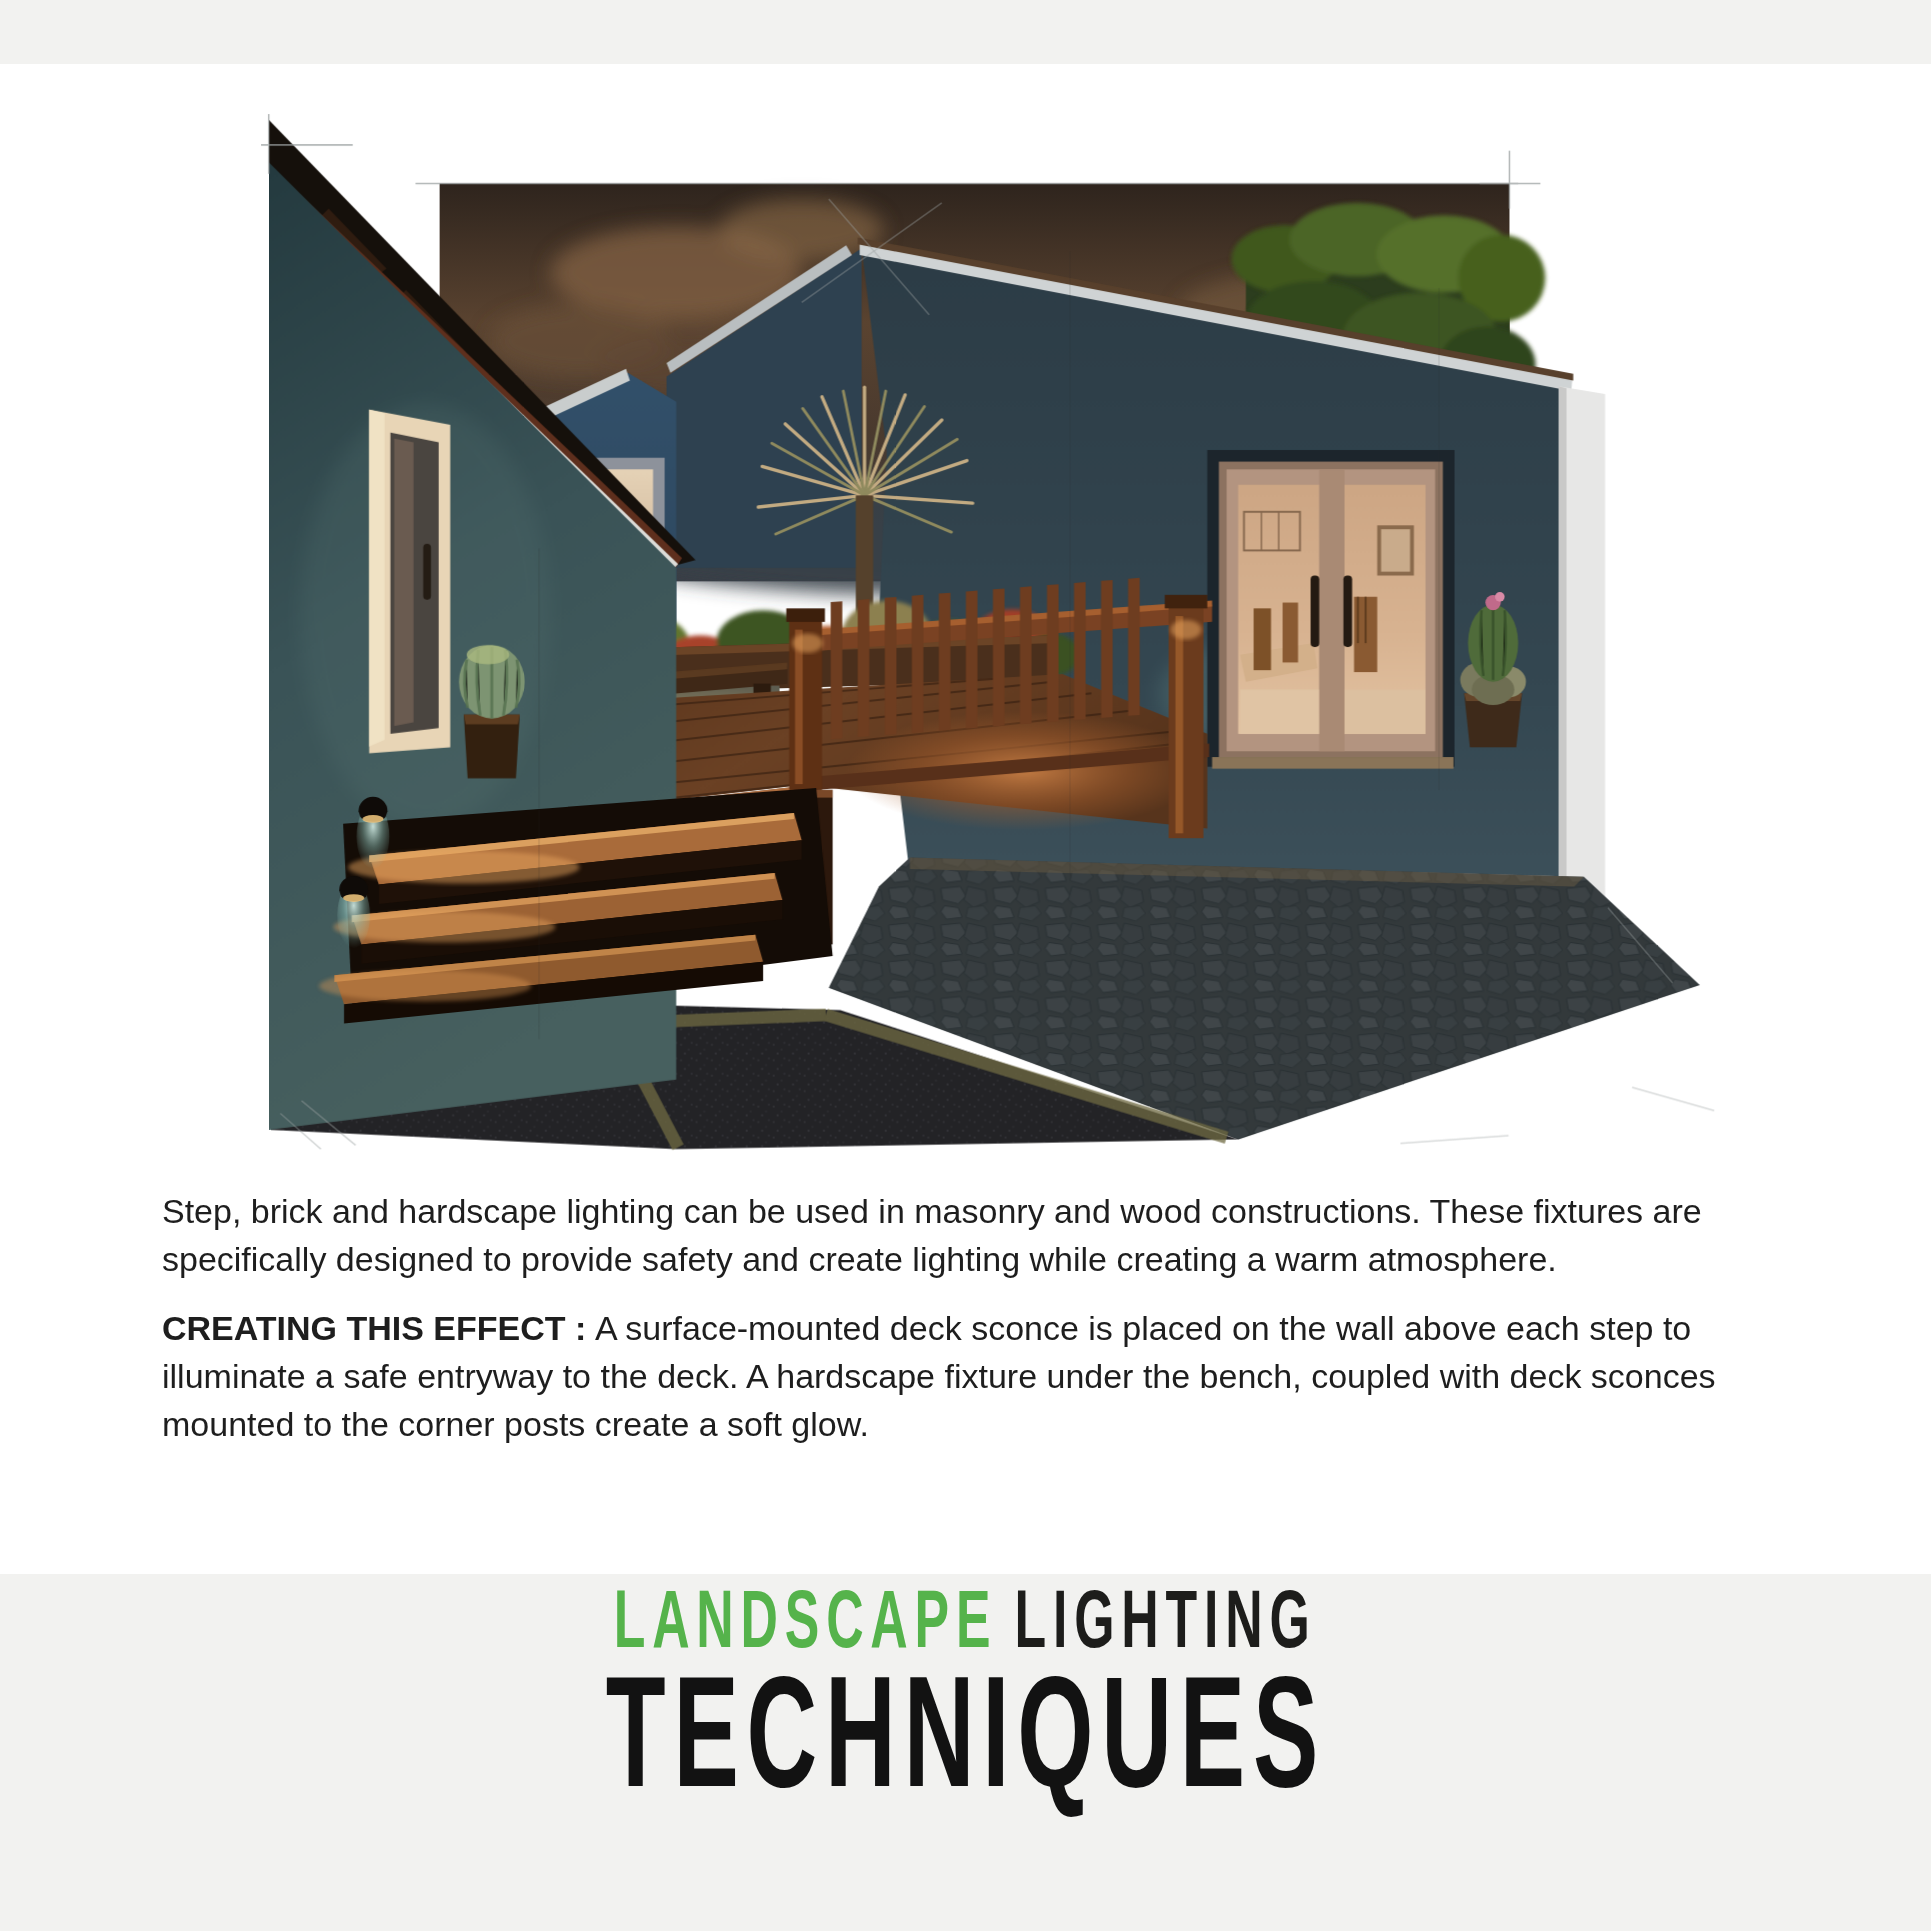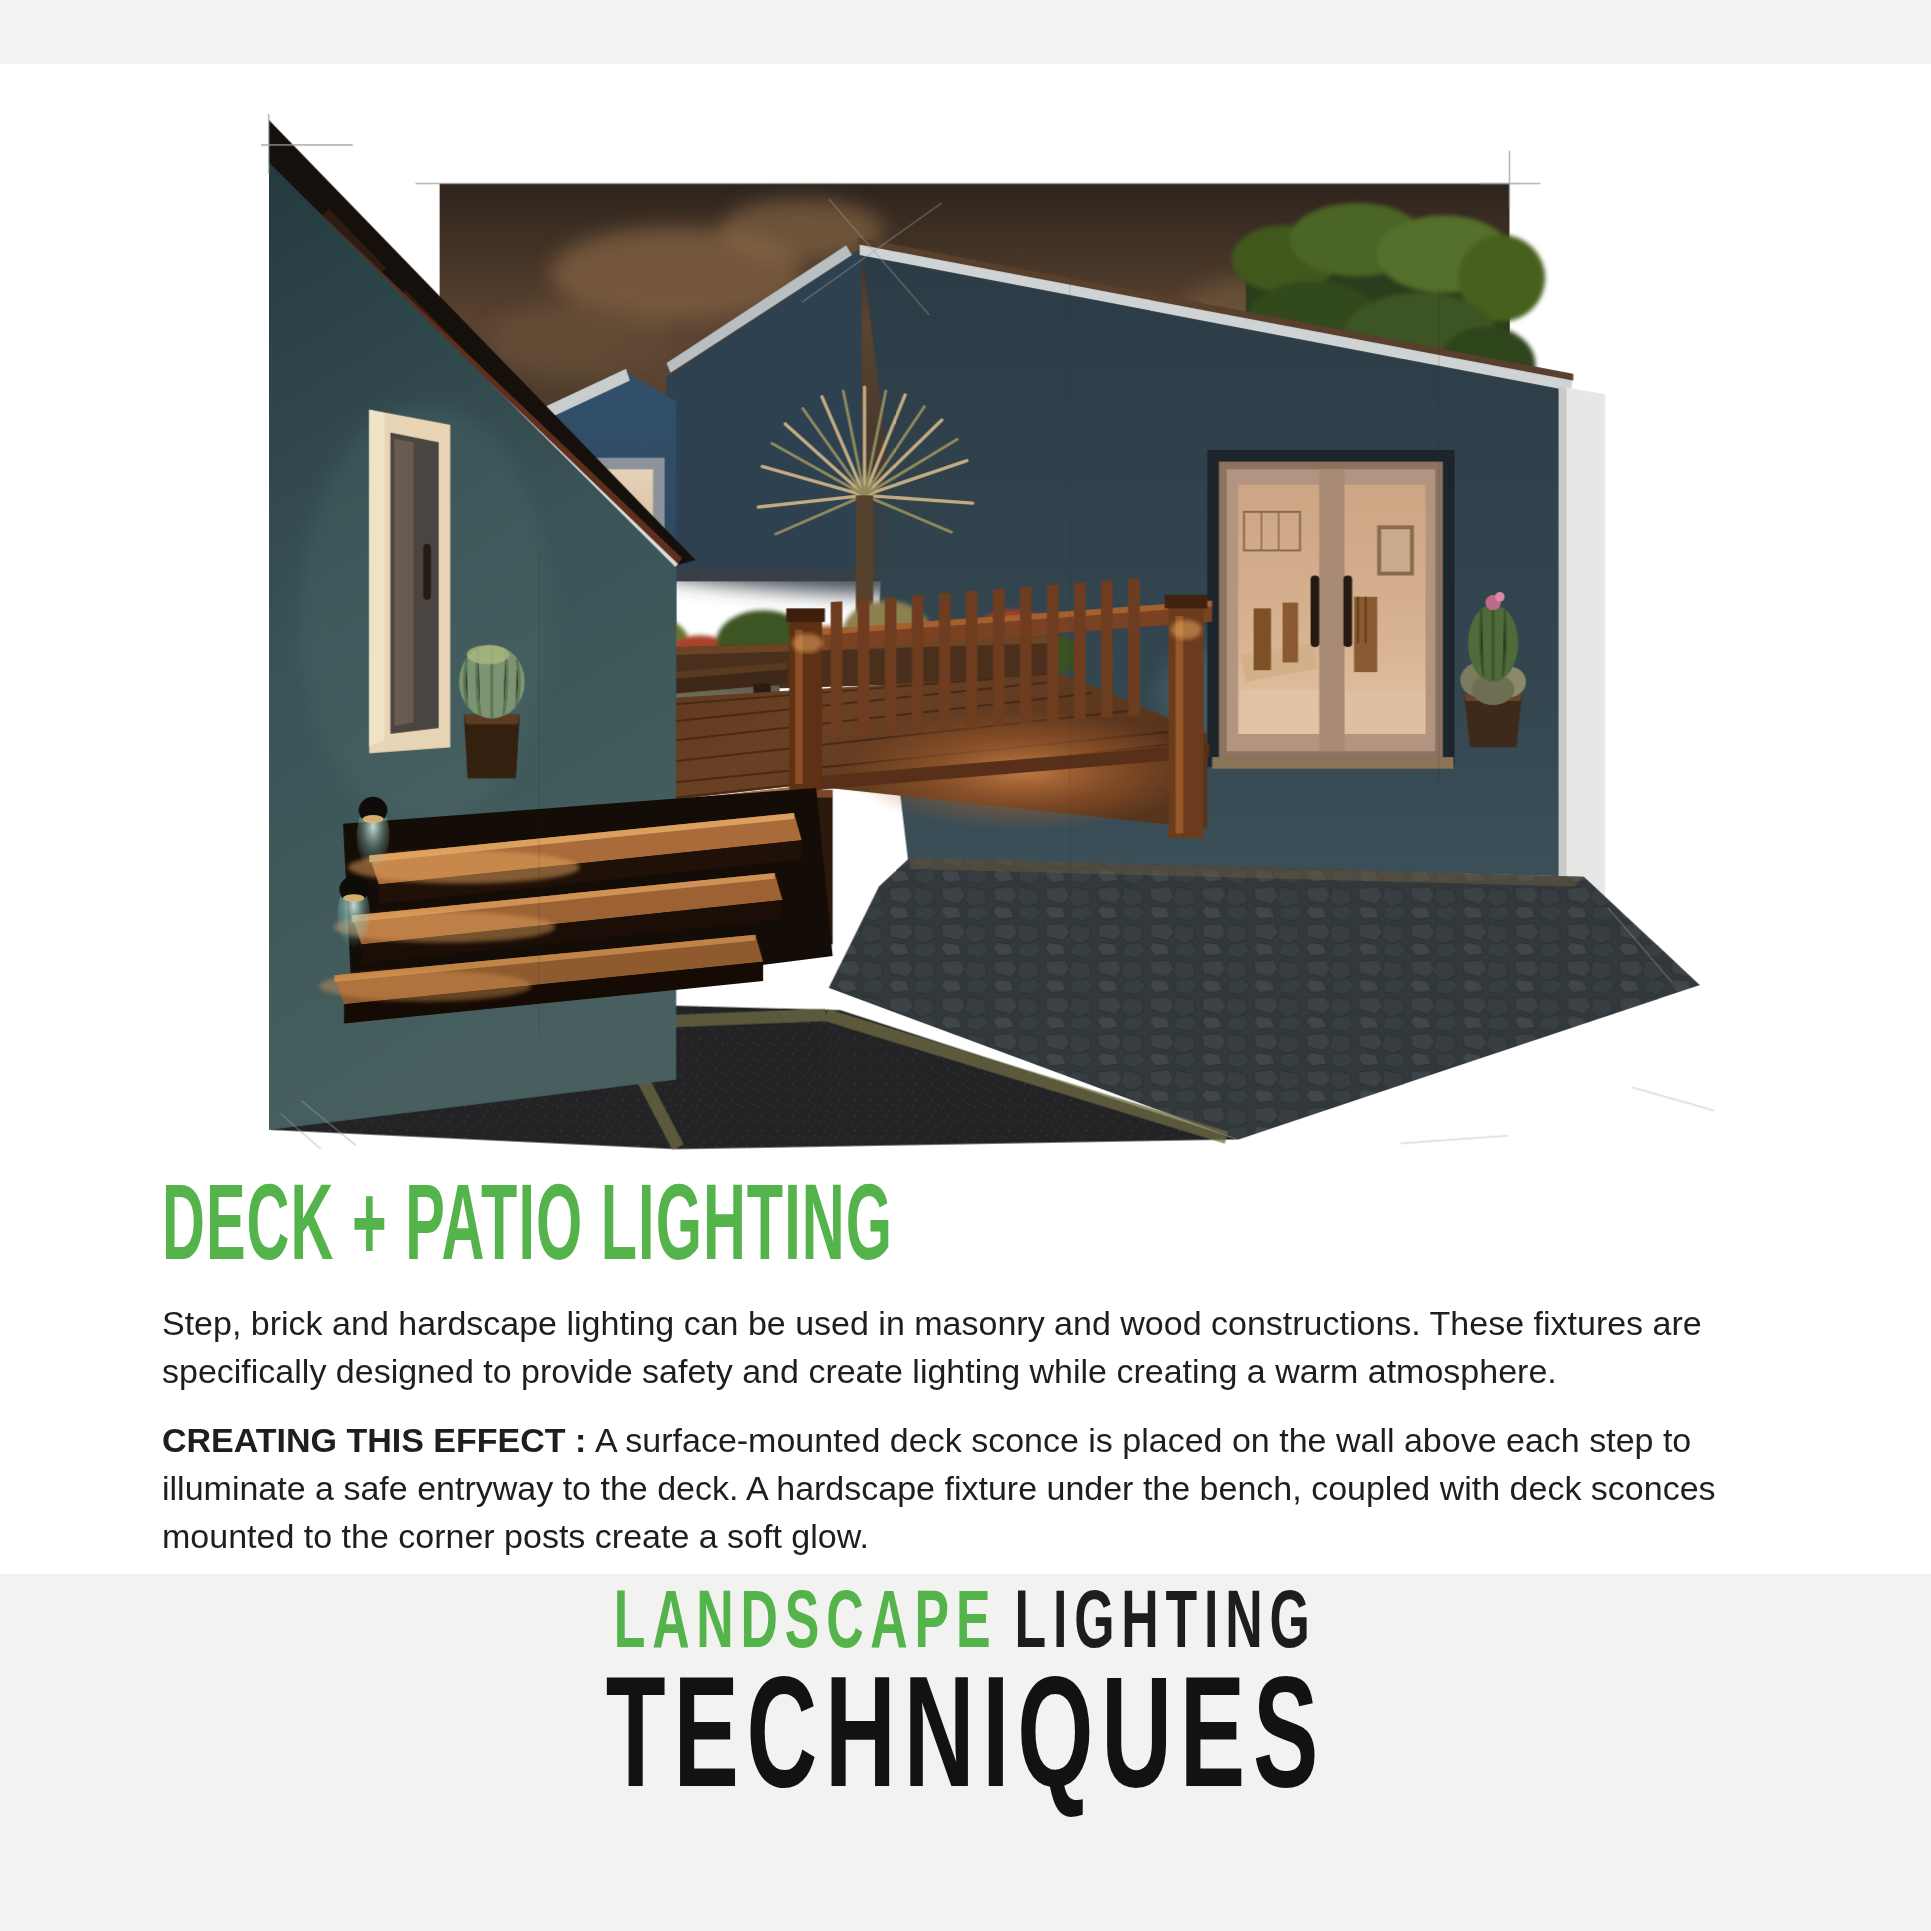--- a/index.html
+++ b/index.html
@@ -419,21 +419,20 @@
   </g>
   <g stroke="#2c2c2c" stroke-width="1.2" fill="none">
     <line x1="288" y1="450" x2="288" y2="958" opacity="0.18"></line>
     <line x1="838" y1="142" x2="838" y2="788" opacity="0.15"></line>
     <line x1="1220" y1="180" x2="1220" y2="700" opacity="0.15"></line>
   </g>
 </svg>
 </div>
 
 <div id="section">
-  <h1><span class="condense">DECK + PATIO LIGHTING</span></h1>
   <p class="p1">Step, brick and hardscape lighting can be used in masonry and wood constructions. These fixtures are specifically designed to provide safety and create lighting while creating a warm atmosphere.</p>
   <p class="p2"><span class="bold">CREATING THIS EFFECT :</span><span>A surface-mounted deck sconce is placed on the wall above each step to illuminate a safe entryway to the deck. A hardscape fixture under the bench, coupled with deck sconces mounted to the corner posts create a soft glow.</span></p>
 </div>
 
 <div id="footer-band" class="band"></div>
 <div id="brand-line1" class="brand-line">
   <span class="condense">
     <span class="green">LANDSCAPE</span><span class="dark">LIGHTING</span>
   </span>
 </div>

